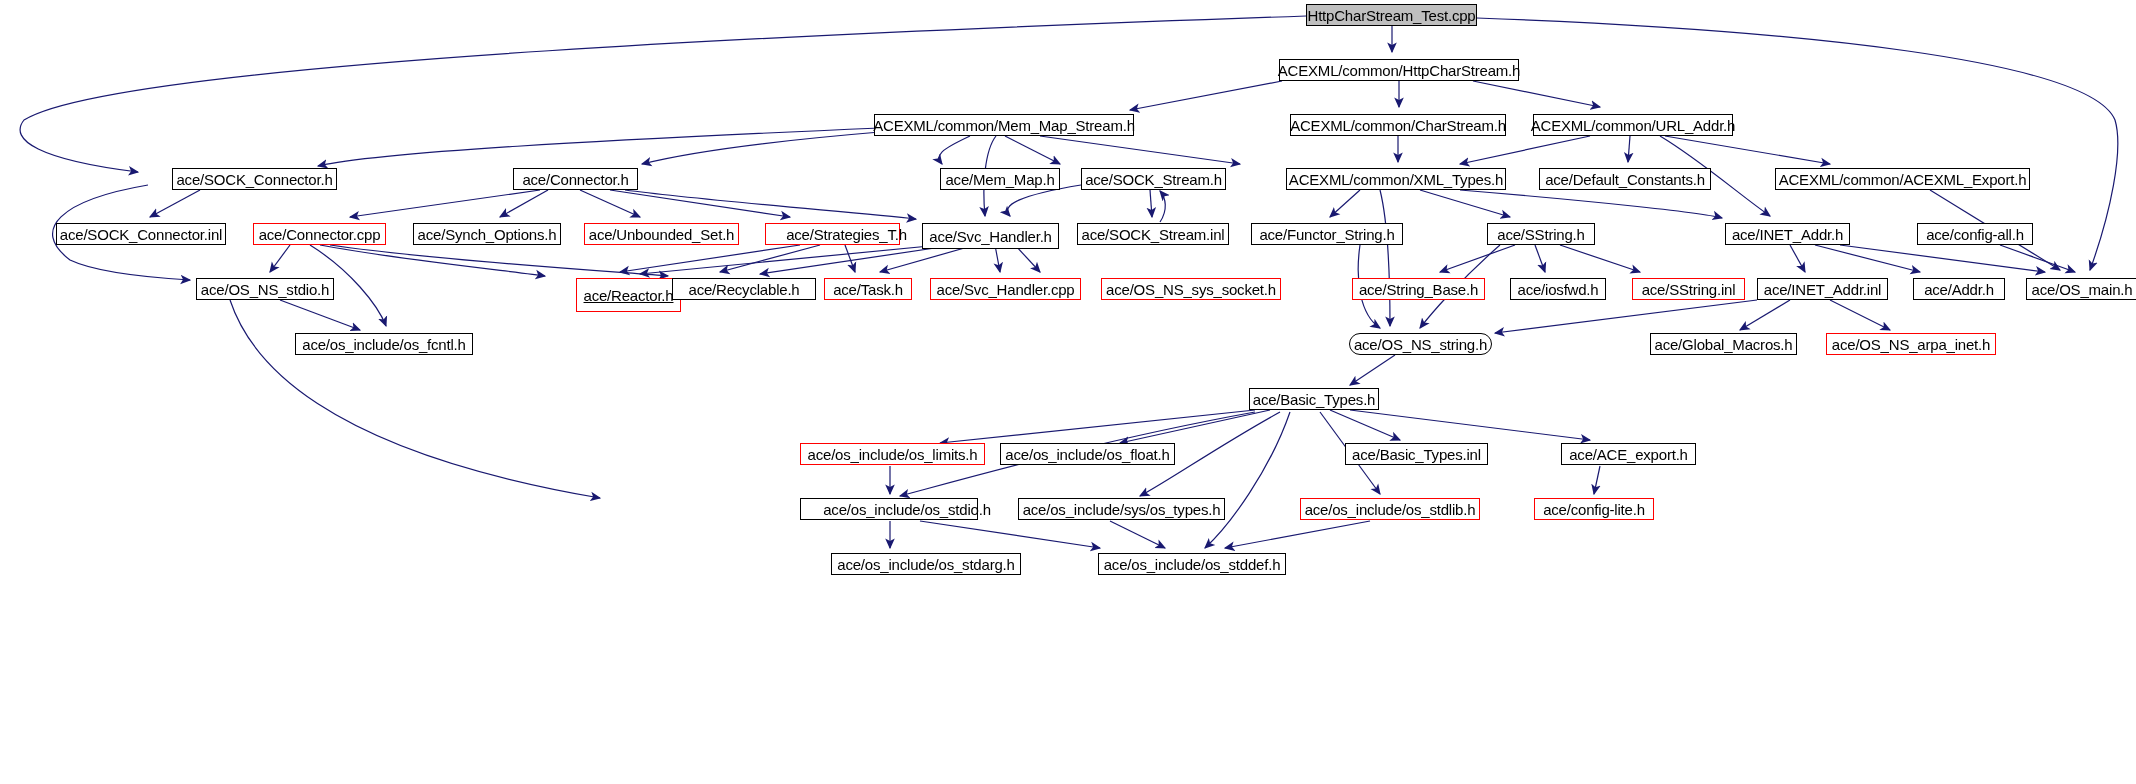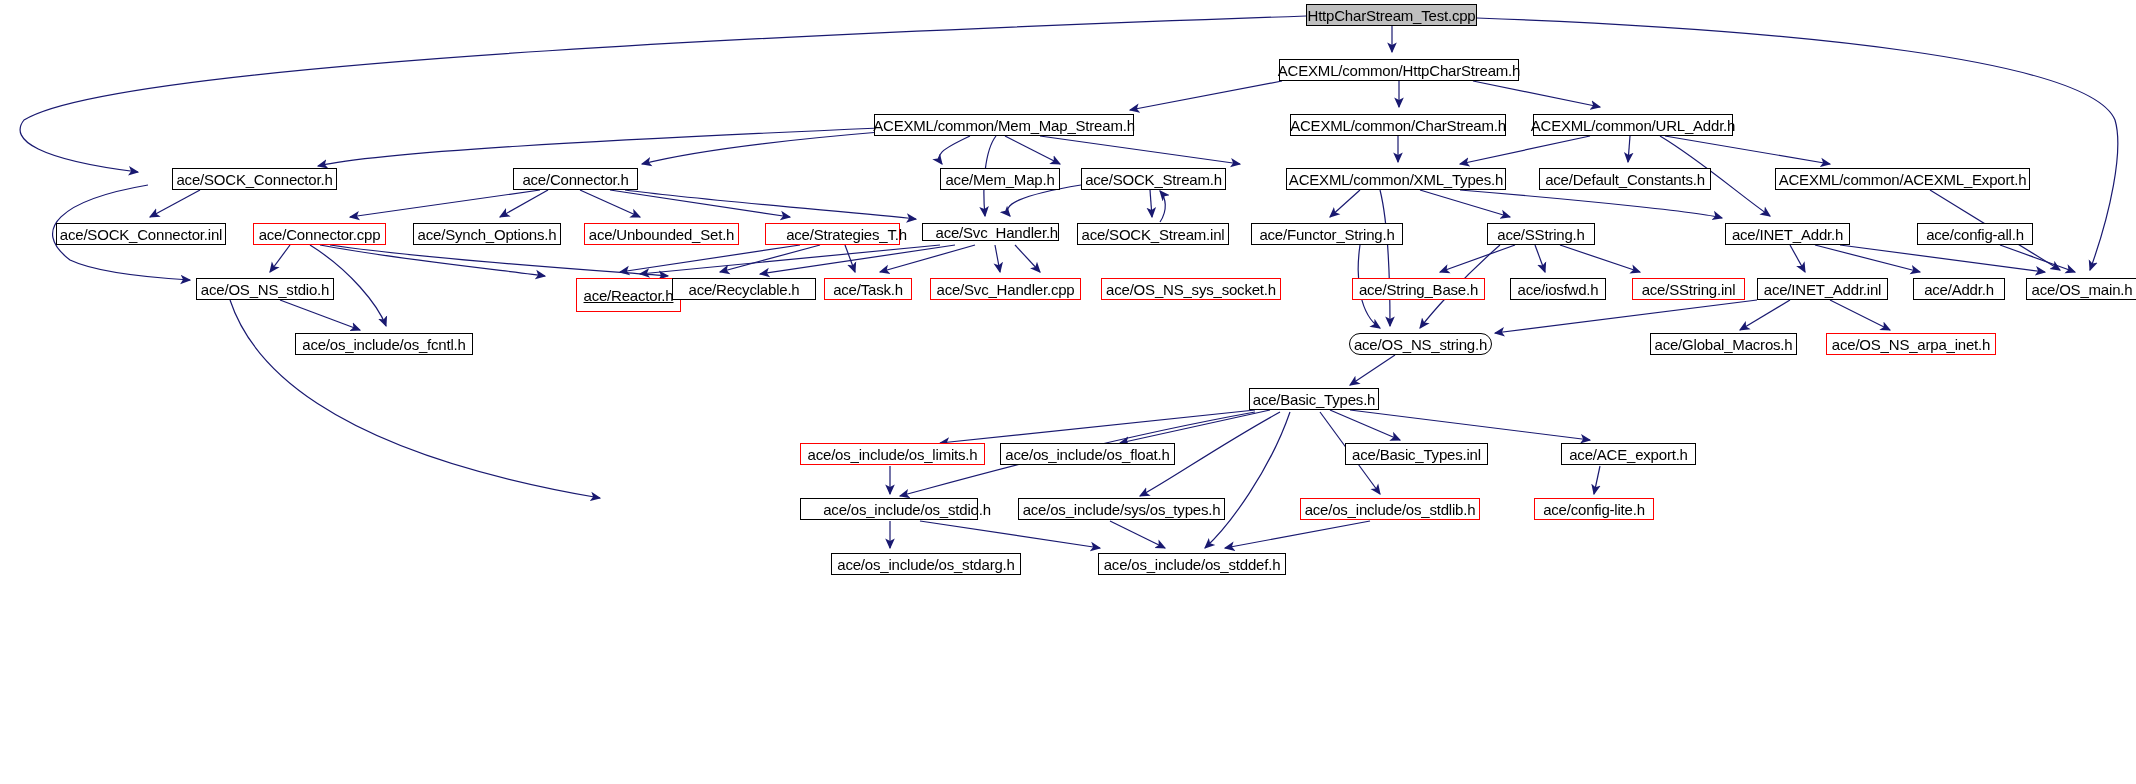--- a/index.html
+++ b/index.html
@@ -179,21 +179,21 @@
       </div>
       <div class="node" style="left: 413px; top: 223px; width: 148px; height: 22px;">
         <span>ace/Synch_Options.h</span>
       </div>
       <div class="node red" style="left: 584px; top: 223px; width: 155px; height: 22px;">
         <span>ace/Unbounded_Set.h</span>
       </div>
       <div class="node red" style="left: 765px; top: 223px; width: 135px; height: 22px; padding-left: 28px;">
         <span>ace/Strategies_T.h</span>
       </div>
-      <div class="node" style="left: 922px; top: 223px; width: 137px; height: 18px; justify-content: flex-end;">
+      <div class="node" style="left: 922px; top: 223px; width: 137px; height: 26px;">
         <span>ace/Svc_Handler.h</span>
       </div>
       <div class="node" style="left: 1077px; top: 223px; width: 152px; height: 22px;">
         <span>ace/SOCK_Stream.inl</span>
       </div>
       <div class="node" style="left: 1251px; top: 223px; width: 152px; height: 22px;">
         <span>ace/Functor_String.h</span>
       </div>
       <div class="node" style="left: 1487px; top: 223px; width: 108px; height: 22px;">
         <span>ace/SString.h</span>

